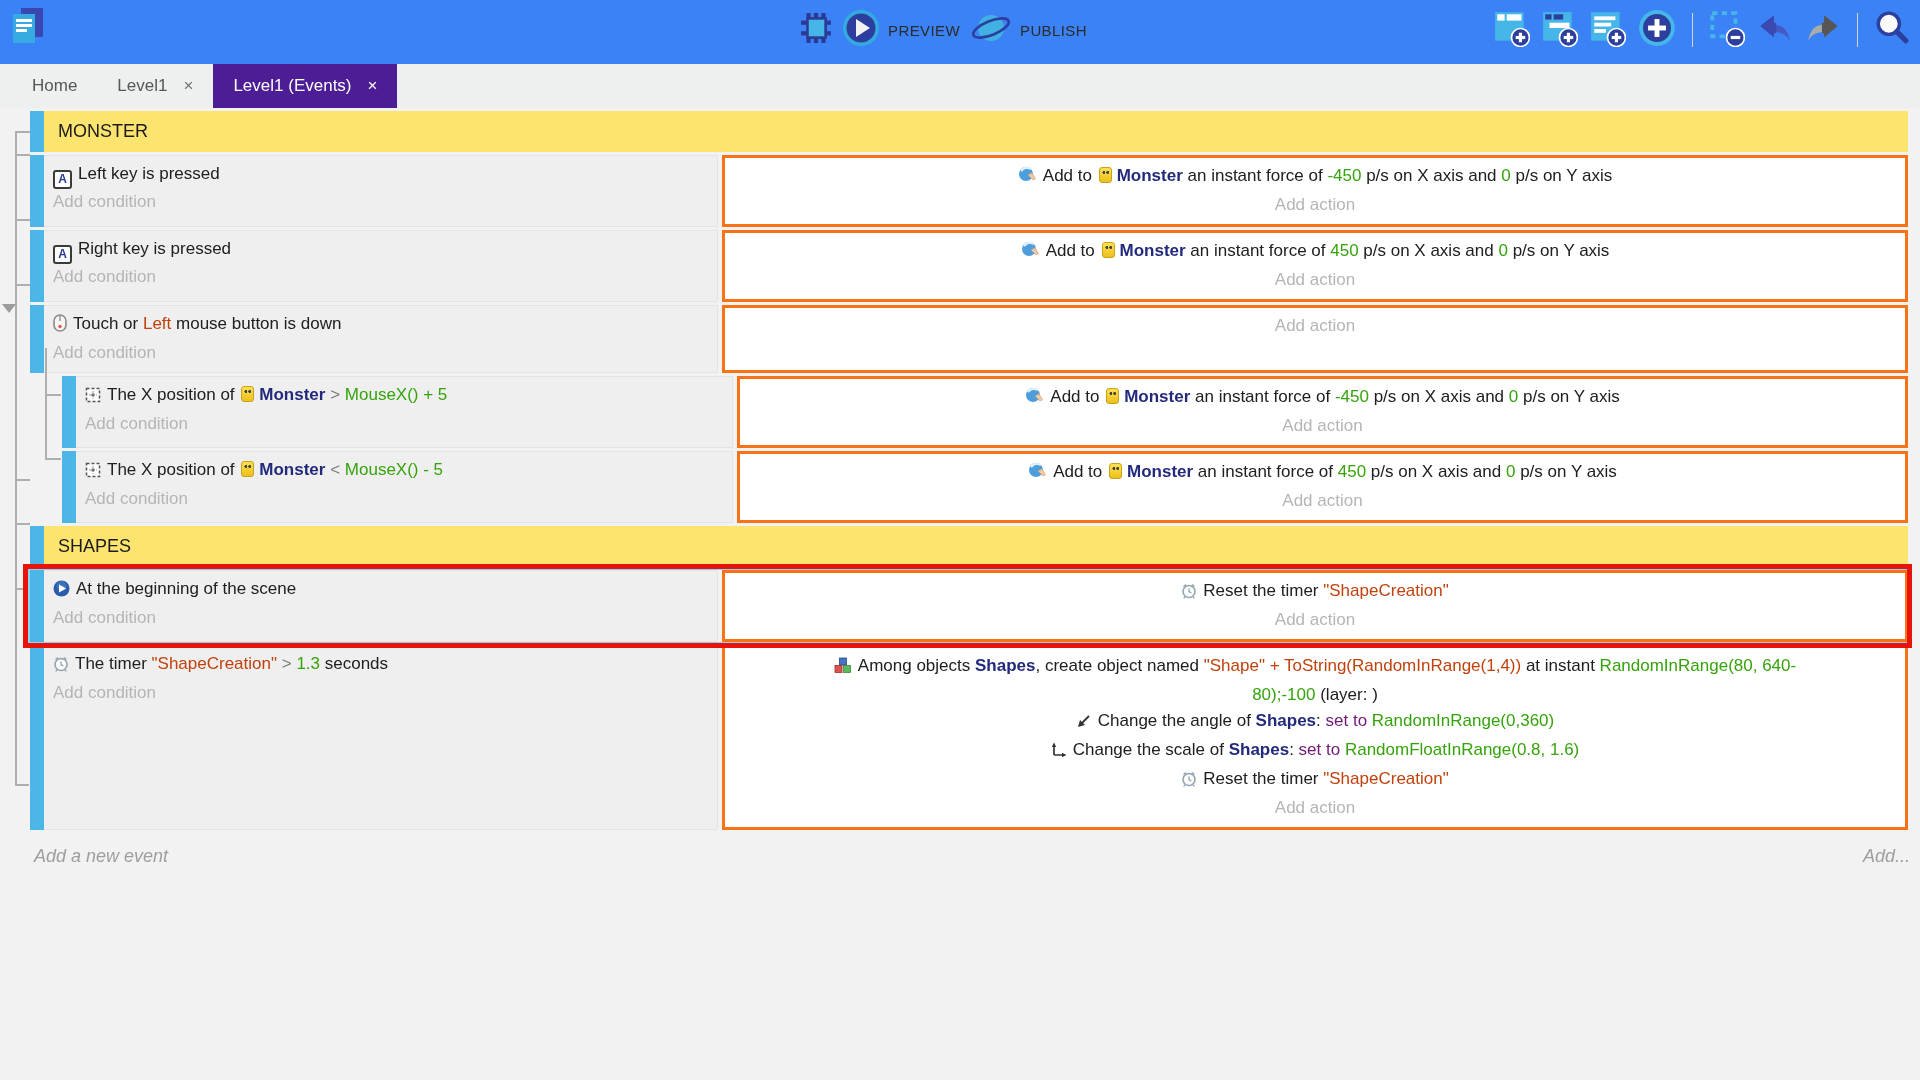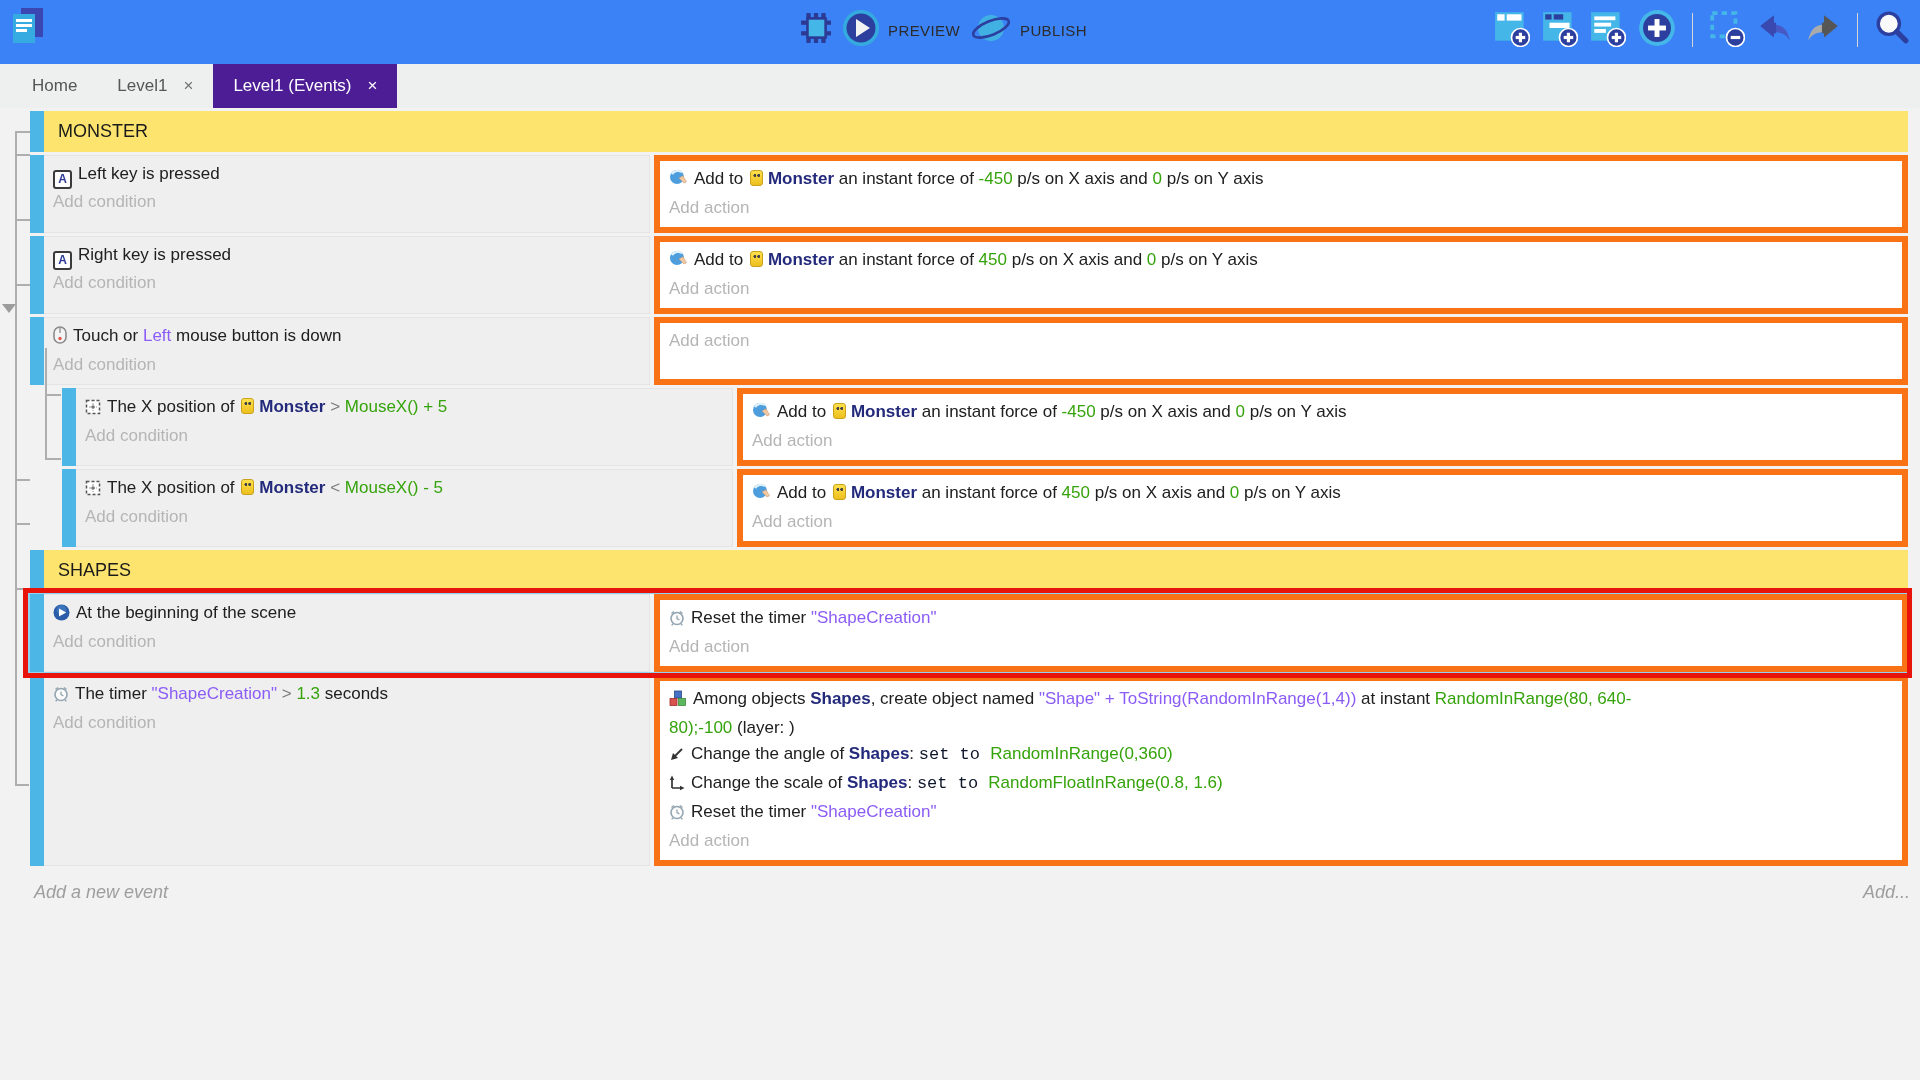--- a/index.html
+++ b/index.html
@@ -24,31 +24,31 @@
   .tab .x { font-size:17px; color:#707070; }
   .tab.active { background:#4c1d95; color:#fff;justify-content:flex-end; }
   .tab.active .x { color:#fff; }
   
   .events { position:relative; height:972px; background:#f2f2f2; padding-top:3px; }
   .row { display:flex; align-items:stretch; margin:0 0 3px 30px; width:1878px; }
   .row.sub { margin-left:62px; width:1846px; }
   .bar { width:14px; background:#4cb6e6; flex:none; }
   .ghead { flex:1; background:#fce46e; display:flex; align-items:center; padding-left:14px; font-size:18px; color:#1a1a1a; height:41px; }
   .cell { padding:5px 9px 6px; font-size:17px; line-height:26px; }
-  .cond { width:606px; background:#efefef; border:1px solid #e4e4e4; border-left:none; flex:none; margin-right:4px; }
+  .cond { width:674px; background:#efefef; border:1px solid #e4e4e4; border-left:none; flex:none; margin-right:4px; }
   .row.sub .cond { width:657px; }
-  .act { flex:1; background:#ffffff; border:6px solid #f97316; }
+  .act { flex:1; background:#ffffff; border:3px solid #f97316;text-align:center; }
   .line { white-space:nowrap; overflow:hidden; }
   .placeholder { color:#b5b5b5; }
   .sg.k { color:#202020; }
   .sg.g { color:#35a30b; }
-  .sg.s { color:#8b5cf6; }
+  .sg.s { color:#c2410c; }
   .sg.op { color:#7a7a7a; }
   .sg.obj { color:#232a7c; font-weight:bold; }
-  .sg.st { color:#0f172a;font-family:Liberation Mono, monospace; }
+  .sg.st { color:#701a75; }
   .sg.ic-monster { display:inline-block; width:13px; height:16px; border-radius:3px; border:1px solid #caa21a;
     background:
       radial-gradient(circle at 35% 32%, #444 1.2px, transparent 1.7px),
       radial-gradient(circle at 70% 32%, #444 1.2px, transparent 1.7px),
       linear-gradient(#ffe14d, #edbf1e);
     vertical-align:-2px; margin:0 5px 0 2px; }
   .ic { display:inline-block; vertical-align:-3px; margin-right:6px; }
   .kbd-ic { display:inline-flex; width:19px; height:19px; border:2px solid #3a3a3a; border-radius:3px;
     align-items:center; justify-content:center; font-size:12px; font-weight:bold; color:#2c3a94;
     background:#fdfdfd; vertical-align:-4px; margin-right:6px; }

